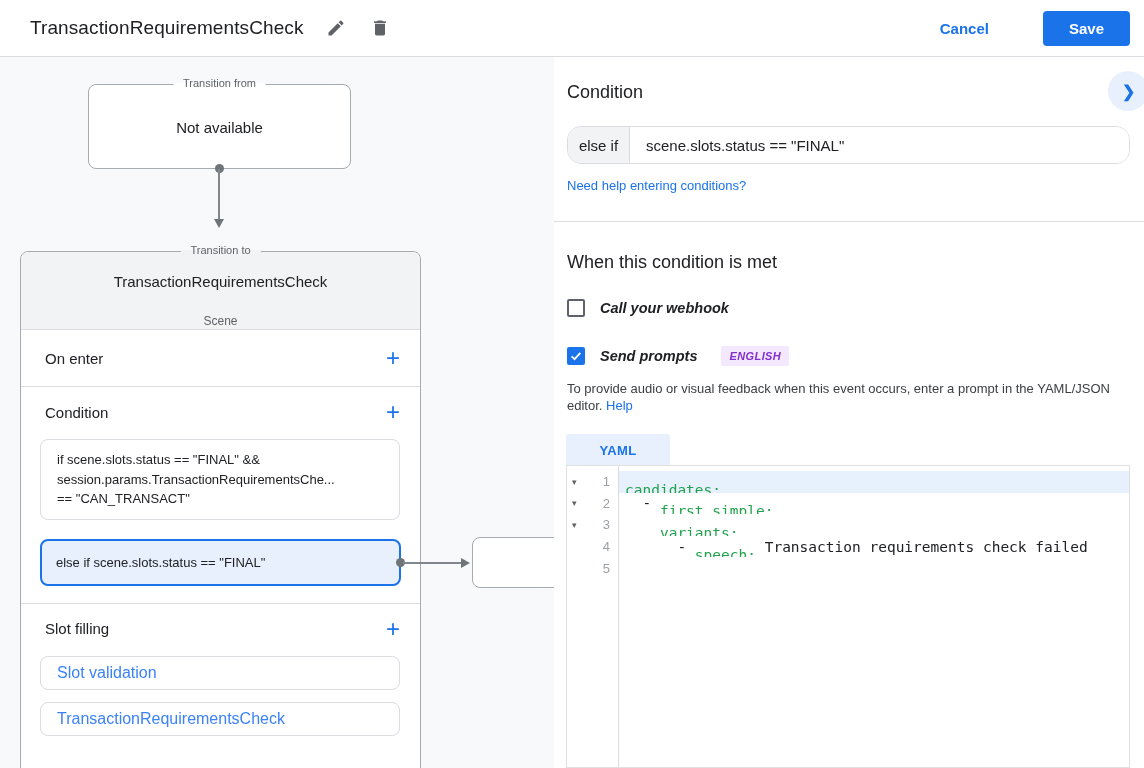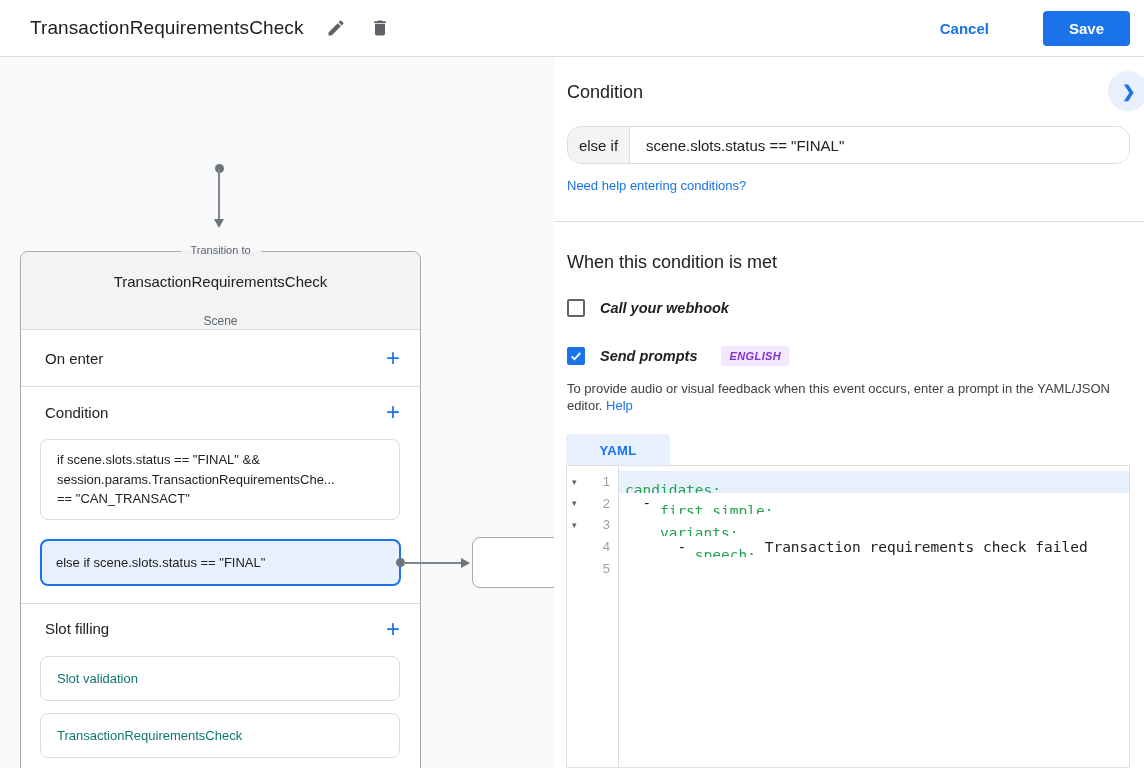--- a/index.html
+++ b/index.html
@@ -49,21 +49,21 @@
   .on-enter-row { height:57px; border-bottom:1px solid #dadce0; }
   .sect-label { font-size:15px; color:#202124; }
   .plus { margin-left:auto; color:#1a73e8; font-size:24px; font-weight:300; line-height:20px; cursor:pointer; }
   .cond-sect { border-bottom:1px solid #dadce0; padding-bottom:17px; }
   .label-row { padding:15px 20px 12px 24px; display:flex; align-items:center; }
   .cond-box { margin:5px 20px 0 19px; background:#fff; border:1px solid #dadce0;
     border-radius:8px; padding:10px 16px; font-size:13px; line-height:19.5px; color:#202124; cursor:pointer; }
   .cond-box-selected { margin:19px 19px 0 19px; background:#e8f0fe; border:2px solid #1a73e8;
     border-radius:8px; padding:14px 14px; font-size:13px; color:#202124; cursor:pointer; }
   .slot-box { margin:5px 20px 12px 19px; background:#fff; border:1px solid #dadce0;
-    border-radius:8px; padding:14px 16px; font-size:13px; color:#0f766e; cursor:pointer; }
+    border-radius:8px; padding:7px 16px; font-size:16px; color:#3b82f6; cursor:pointer; }
   .target-box { position:absolute; left:472px; top:480px; width:140px; height:51px;
     background:#fff; border:1px solid #a6abb0; border-radius:8px; }
 
   
   .panel { position:absolute; left:554px; top:57px; width:590px; height:711px; background:#fff; }
   .chevron-btn { position:absolute; left:554px; top:14px; width:40px; height:40px;
     border-radius:50%; background:#e8f0fe; border:none; cursor:pointer;
     color:#1a73e8; font-size:16px; font-weight:bold; text-align:left; padding-left:14px; }
   .panel-title { font-size:18px; color:#202124; margin:25px 0 0 13px; }
   .cond-input-row { display:flex; margin:23px 14px 0 13px; height:38px;
@@ -120,20 +120,24 @@
         <path d="M6 19c0 1.1.9 2 2 2h8c1.1 0 2-.9 2-2V7H6v12zM19 4h-3.5l-1-1h-5l-1 1H5v2h14V4z"></path>
       </svg>
   </span>
   <span class="hdr-spacer"></span>
   <span class="cancel-btn">Cancel</span>
   <button class="save-btn">Save</button>
 </div>
 
 <div class="canvas">
 
+  <div class="from-box">
+    <span class="legend legend-from">Transition from</span>
+    <div class="nb">Not available</div>
+  </div>
 
   <div class="conn-dot" style="left:215px; top:107px;"></div>
   <div class="vline" style="left:218px; top:112px; height:50px;"></div>
   <div class="arrow-down" style="left:214px; top:162px;"></div>
 
   <div class="scene-card">
     <span class="legend legend-to">Transition to</span>
     <div class="card-head">
       <div class="card-title">TransactionRequirementsCheck</div>
       <div class="card-sub">Scene</div>

